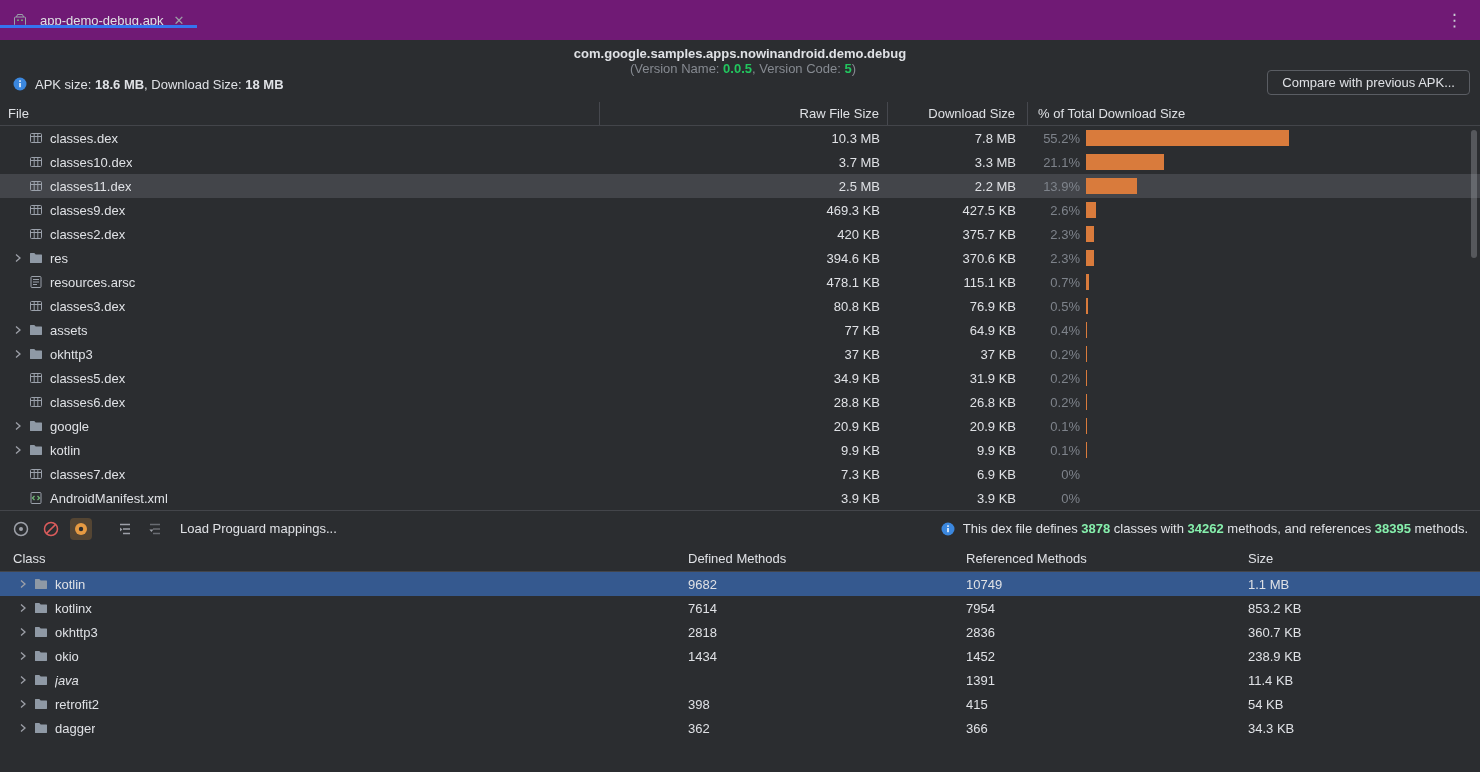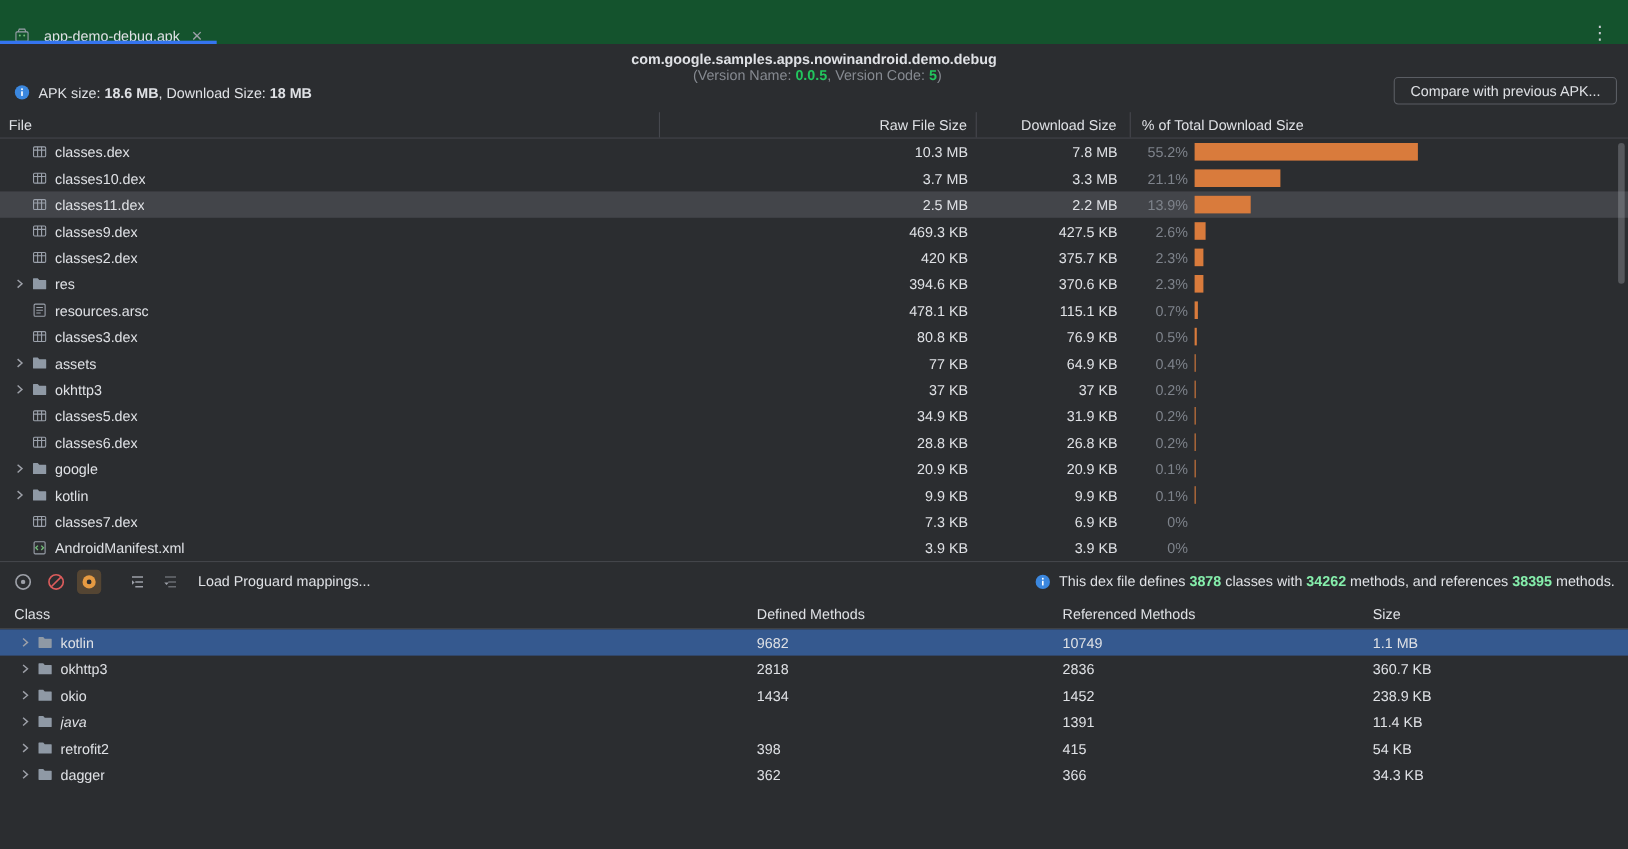--- a/index.html
+++ b/index.html
@@ -1,20 +1,20 @@
 <!DOCTYPE html>
 <html><head>
 <meta charset="utf-8">
 <style>
   * { margin:0; padding:0; box-sizing:border-box; }
   html,body { width:1480px; height:772px; overflow:hidden; background:#2B2D30;
     color:#DFE1E5; font-family:"Liberation Sans", sans-serif; font-size:13px; }
 
   
-  .tabbar { height:40px; background:#14532d; display:flex; align-items:flex-end; }
+  .tabbar { height:40px; background:#701a75; display:flex; align-items:center; }
   .tab { display:flex; align-items:center; gap:6px; padding:0 12px; position:relative; cursor:pointer; }
   .tab.active::after { content:""; position:absolute; left:0; right:0; bottom:0; height:3px; background:#3574F0; }
   .tab-label { color:#DFE1E5; }
   .tab-close { color:#9DA0A8; font-size:13px; margin-left:4px; }
   .kebab { margin-left:auto; display:flex; align-items:center; padding:0 16px; color:#C9CCD3; font-size:17px; letter-spacing:1px; cursor:pointer; }
 
   
   .header { position:relative; height:62px; padding:6px 12px 0 12px; }
   .pkg-line { height:26px; display:flex; align-items:center;flex-direction:column; }
   .pkg { font-weight:bold; }
@@ -491,20 +491,38 @@
         <span class="chev">
           <svg width="16" height="16" viewBox="0 0 16 16">
             <path d="M6 4.5L10 8l-4 3.5" fill="none" stroke="#9DA0A8" stroke-width="1.3"></path>
           </svg>
         </span>
         <span class="ficon">
           <svg width="16" height="16" viewBox="0 0 16 16">
             <path d="M2 3.5c0-.3.2-.5.5-.5h3.8l1.4 1.6h5.8c.3 0 .5.2.5.5v7.4c0 .3-.2.5-.5.5h-11a.5.5 0 0 1-.5-.5V3.5z" fill="#8F99A5"></path>
           </svg>
         </span>
+        <span class="fname">kotlinx</span>
+      </div>
+      <div class="cell ccol-def">7614</div>
+      <div class="cell ccol-ref">7954</div>
+      <div class="cell ccol-size">853.2 KB</div>
+    </div>
+    <div class="trow">
+      <div class="cell ccol-class">
+        <span class="chev">
+          <svg width="16" height="16" viewBox="0 0 16 16">
+            <path d="M6 4.5L10 8l-4 3.5" fill="none" stroke="#9DA0A8" stroke-width="1.3"></path>
+          </svg>
+        </span>
+        <span class="ficon">
+          <svg width="16" height="16" viewBox="0 0 16 16">
+            <path d="M2 3.5c0-.3.2-.5.5-.5h3.8l1.4 1.6h5.8c.3 0 .5.2.5.5v7.4c0 .3-.2.5-.5.5h-11a.5.5 0 0 1-.5-.5V3.5z" fill="#8F99A5"></path>
+          </svg>
+        </span>
         <span class="fname">okhttp3</span>
       </div>
       <div class="cell ccol-def">2818</div>
       <div class="cell ccol-ref">2836</div>
       <div class="cell ccol-size">360.7 KB</div>
     </div>
     <div class="trow">
       <div class="cell ccol-class">
         <span class="chev">
           <svg width="16" height="16" viewBox="0 0 16 16">

